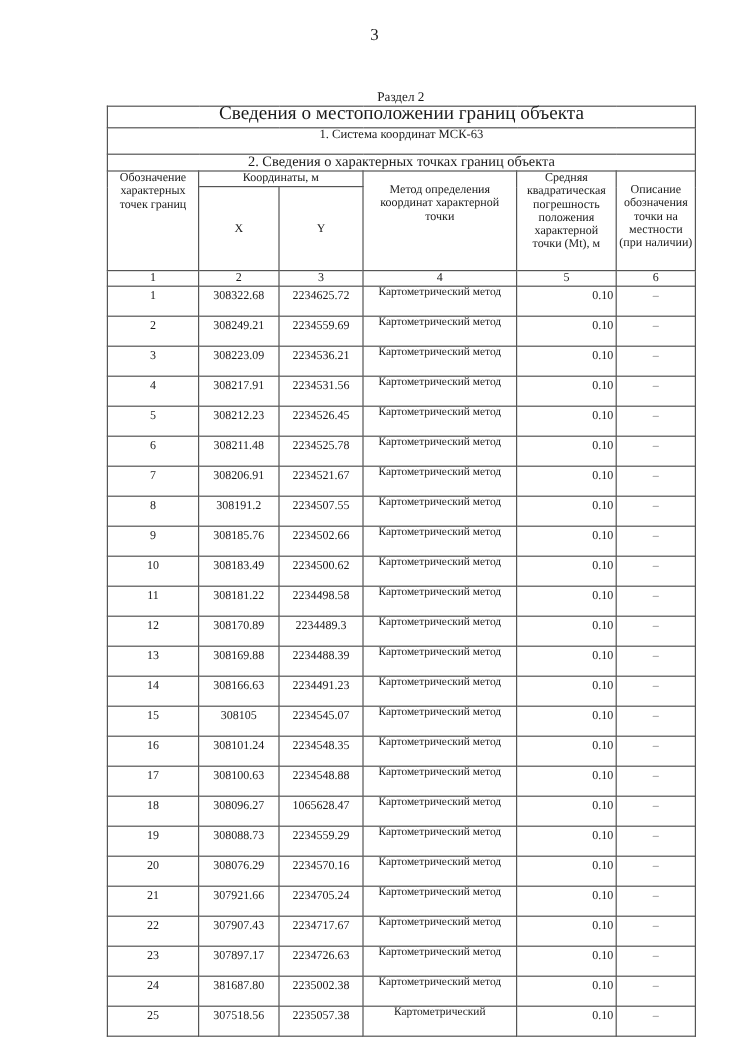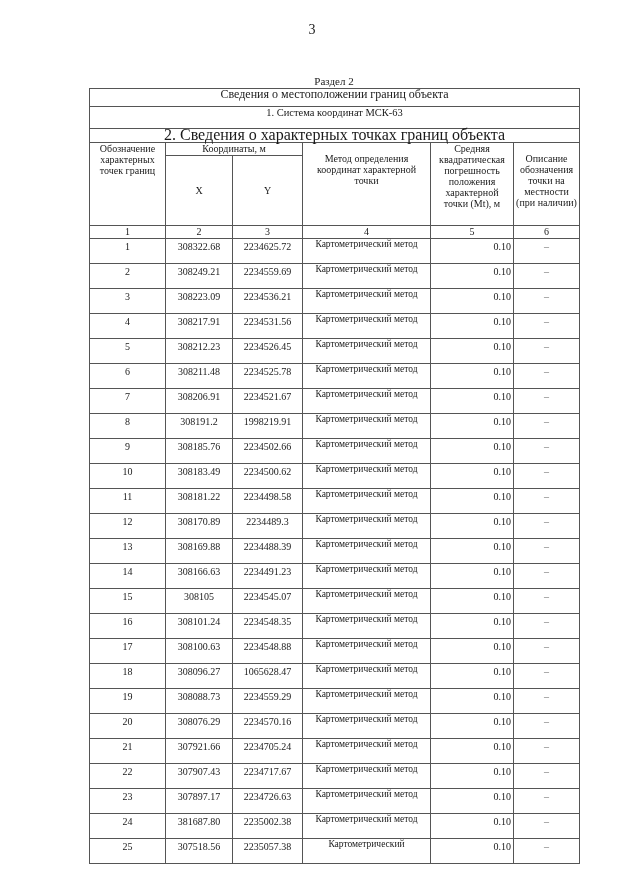--- a/index.html
+++ b/index.html
@@ -17,23 +17,23 @@
   }
   table.main {
     position: absolute; top: 88px; left: 89px; width: 490px;
     border-collapse: collapse; table-layout: fixed;
     font-size: 10px; line-height: 11px;
   }
   table.main td, table.main th {
     border: 1px solid #555; padding: 0 2px; font-weight: normal;
     vertical-align: top; text-align: center;
   }
-  .row-title td { height: 17px; vertical-align: middle; font-size: 12px; }
+  .row-title td { height: 17px; vertical-align: middle; font-size: 16px; }
   .row-system td { height: 21px; text-align: left; vertical-align: top; padding-top: 3px; font-size: 10.5px; }
-  .row-points td { height: 13px; text-align: left; vertical-align: top; padding-top: 1px; font-size: 16px; }
+  .row-points td { height: 13px; text-align: left; vertical-align: top; padding-top: 1px; font-size: 12px; }
   .hdr1 th { height: 12px; }
   .hdr2 th { height: 69px; }
   .hdr-xy { vertical-align: middle !important; }
   .colnum td { height: 12px; vertical-align: middle; }
   .data td { height: 22px; }
   .data td.num { padding-top: 2px; }
   .data td.method { font-size: 9.5px; line-height: 11px; }
   .data td.dash { color: #666; padding-top: 2px; }
   .data td.err { padding-top: 2px; text-align: right; }
 </style>
@@ -135,21 +135,21 @@
         <td class="num">7</td>
         <td class="num">308206.91</td>
         <td class="num">2234521.67</td>
         <td class="method">Картометрический метод</td>
         <td class="err">0.10</td>
         <td class="dash">–</td>
       </tr>
       <tr class="data">
         <td class="num">8</td>
         <td class="num">308191.2</td>
-        <td class="num">1998219.91</td>
+        <td class="num">2234507.55</td>
         <td class="method">Картометрический метод</td>
         <td class="err">0.10</td>
         <td class="dash">–</td>
       </tr>
       <tr class="data">
         <td class="num">9</td>
         <td class="num">308185.76</td>
         <td class="num">2234502.66</td>
         <td class="method">Картометрический метод</td>
         <td class="err">0.10</td>

